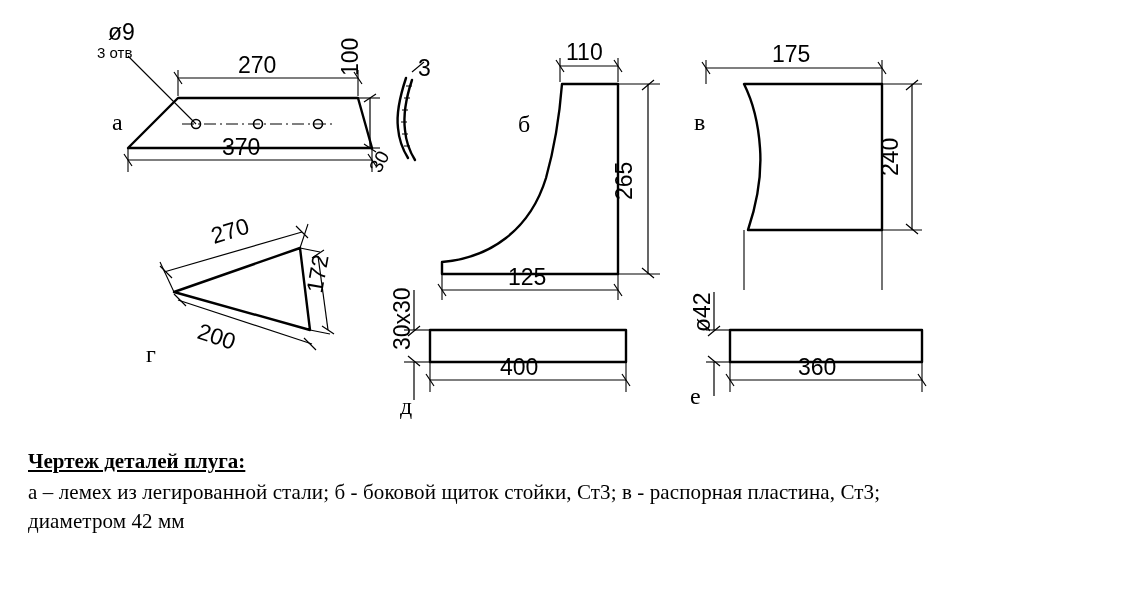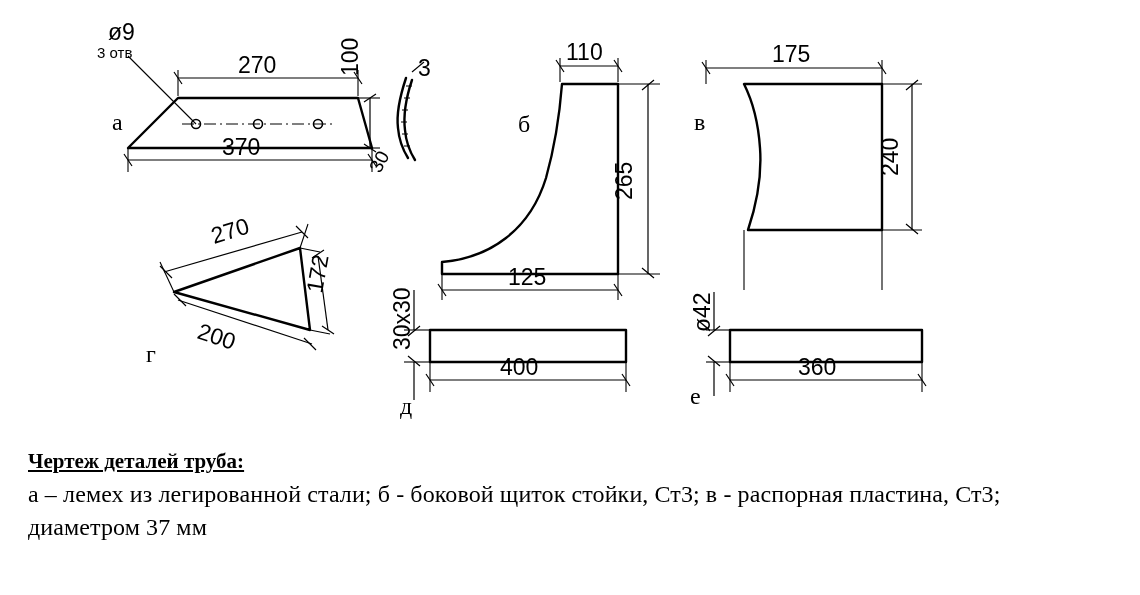--- a/index.html
+++ b/index.html
@@ -34,21 +34,21 @@
   .caption-title {
     font-family: "Liberation Serif", serif;
     font-weight: bold;
     font-size: 21px;
     text-decoration: underline;
     margin: 0 0 4px 0;
     line-height: 1.25;
   }
   .caption-body {
     font-family: "Liberation Serif", serif;
-    font-size: 24px;
+    font-size: 21px;
     line-height: 1.35;
     margin: 0;
     letter-spacing: 0.1px;
   }
   svg text {
     font-family: "Liberation Sans", sans-serif;
     fill: #000;
   }
   .dim-txt { font-size: 23px; }
   .dim-txt-sm { font-size: 19px; }
@@ -233,16 +233,16 @@
     <path class="dim-line" d="M 726 374 L 734 386 M 918 374 L 926 386"></path>
     <text class="dim-txt" x="798" y="375">360</text>
 
     <text class="lbl-txt" x="690" y="404">е</text>
   </g>
 
 </svg>
 </div>
 
 <div class="caption-block">
-  <p class="caption-title">Чертеж деталей труба:</p>
+  <p class="caption-title">Чертеж деталей плуга:</p>
   <p class="caption-body">а – лемех из легированной стали; б - боковой щиток стойки, Ст3; в - распорная пластина, Ст3;</p>
-  <p class="caption-body">диаметром 37 мм</p>
+  <p class="caption-body">диаметром 42 мм</p>
 </div>
 
 </body></html>

